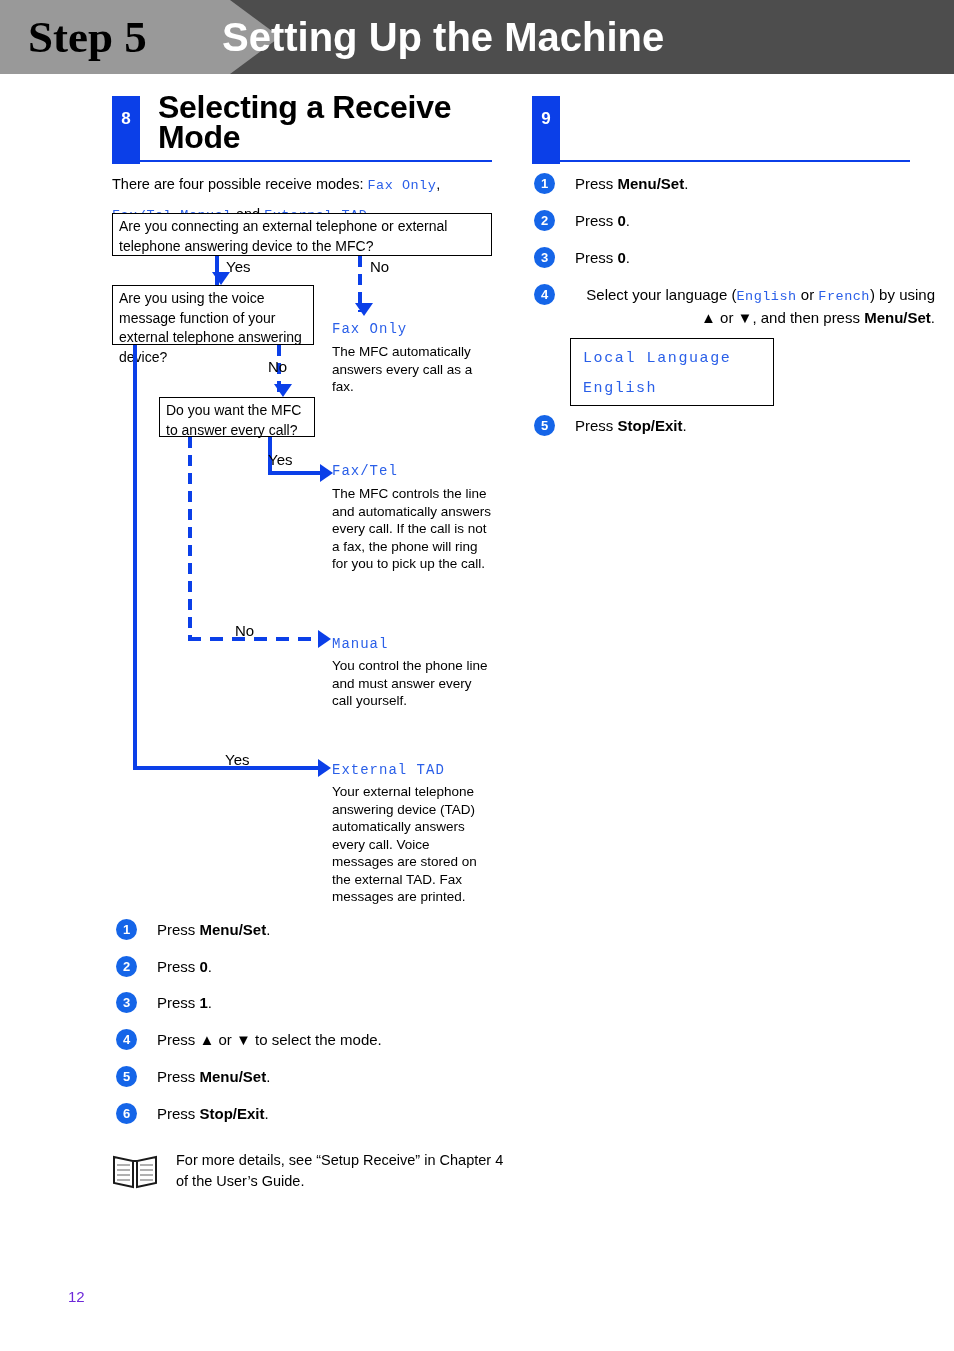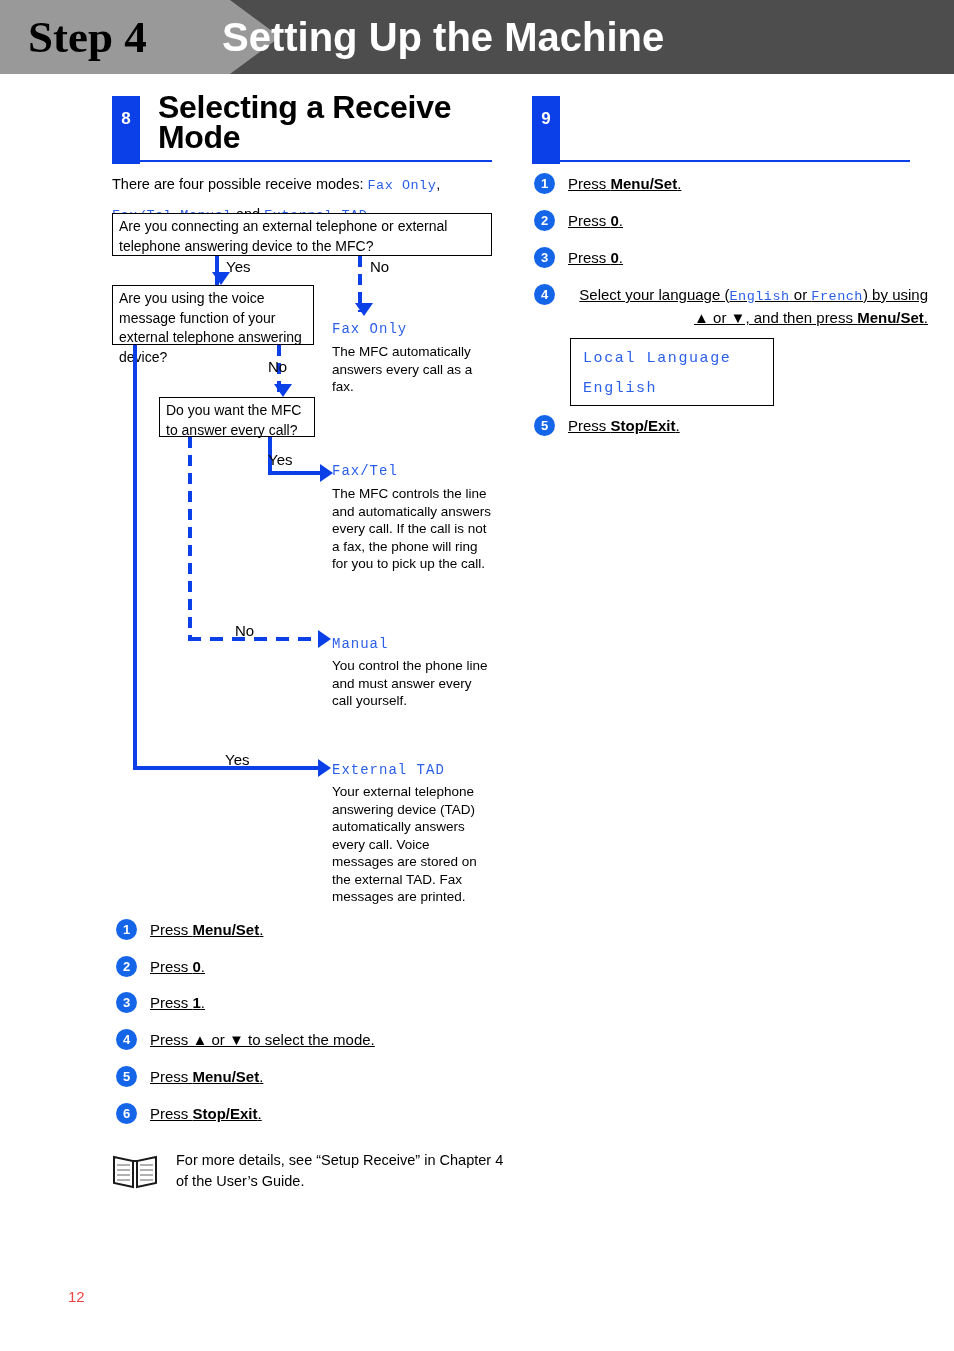--- a/index.html
+++ b/index.html
@@ -177,25 +177,24 @@
     border-radius: 50%;
     background: #1565e8;
     color: #ffffff;
     font-size: 13px;
     font-weight: bold;
     text-align: center;
     line-height: 21px;
   }
   .step-text {
     position: absolute;
-    left: 34px; top: 0px;
+    left: 41px; top: 0px;
     font-size: 15px;
     line-height: 21px;
     white-space: nowrap;
-    text-decoration: underline;
   }
   .step-text.wrap { white-space: normal; width: 360px; text-align: right; }
 
   
   #lcd-box {
     position: absolute;
     border: 1.6px solid #000000;
     box-sizing: border-box;
     background: #ffffff;
   }
@@ -219,30 +218,30 @@
     width: 330px;
     font-size: 14.5px;
     line-height: 21px;
   }
 
   
   #page-num {
     position: absolute;
     left: 68px; top: 1288px;
     font-size: 15px;
-    color: #ef4444;
+    color: #6d28d9;
   }
 </style>
 </head>
 <body>
 
 <div id="header-bar">
   <div id="step-chevron"></div>
   <div id="step-chevron-point"></div>
-  <div id="step-label">Step 4</div>
+  <div id="step-label">Step 5</div>
   <div id="header-title">Setting Up the Machine</div>
 </div>
 
 <div class="section-head" style="left:112px; top:96px; width:380px; height:68px;">
   <div class="sec-badge"></div>
   <div class="sec-badge-num">8</div>
   <div class="sec-title">Selecting a Receive
 Mode</div>
 </div>
 <div class="sec-rule" style="left:112px; top:160px; width:380px;"></div>

